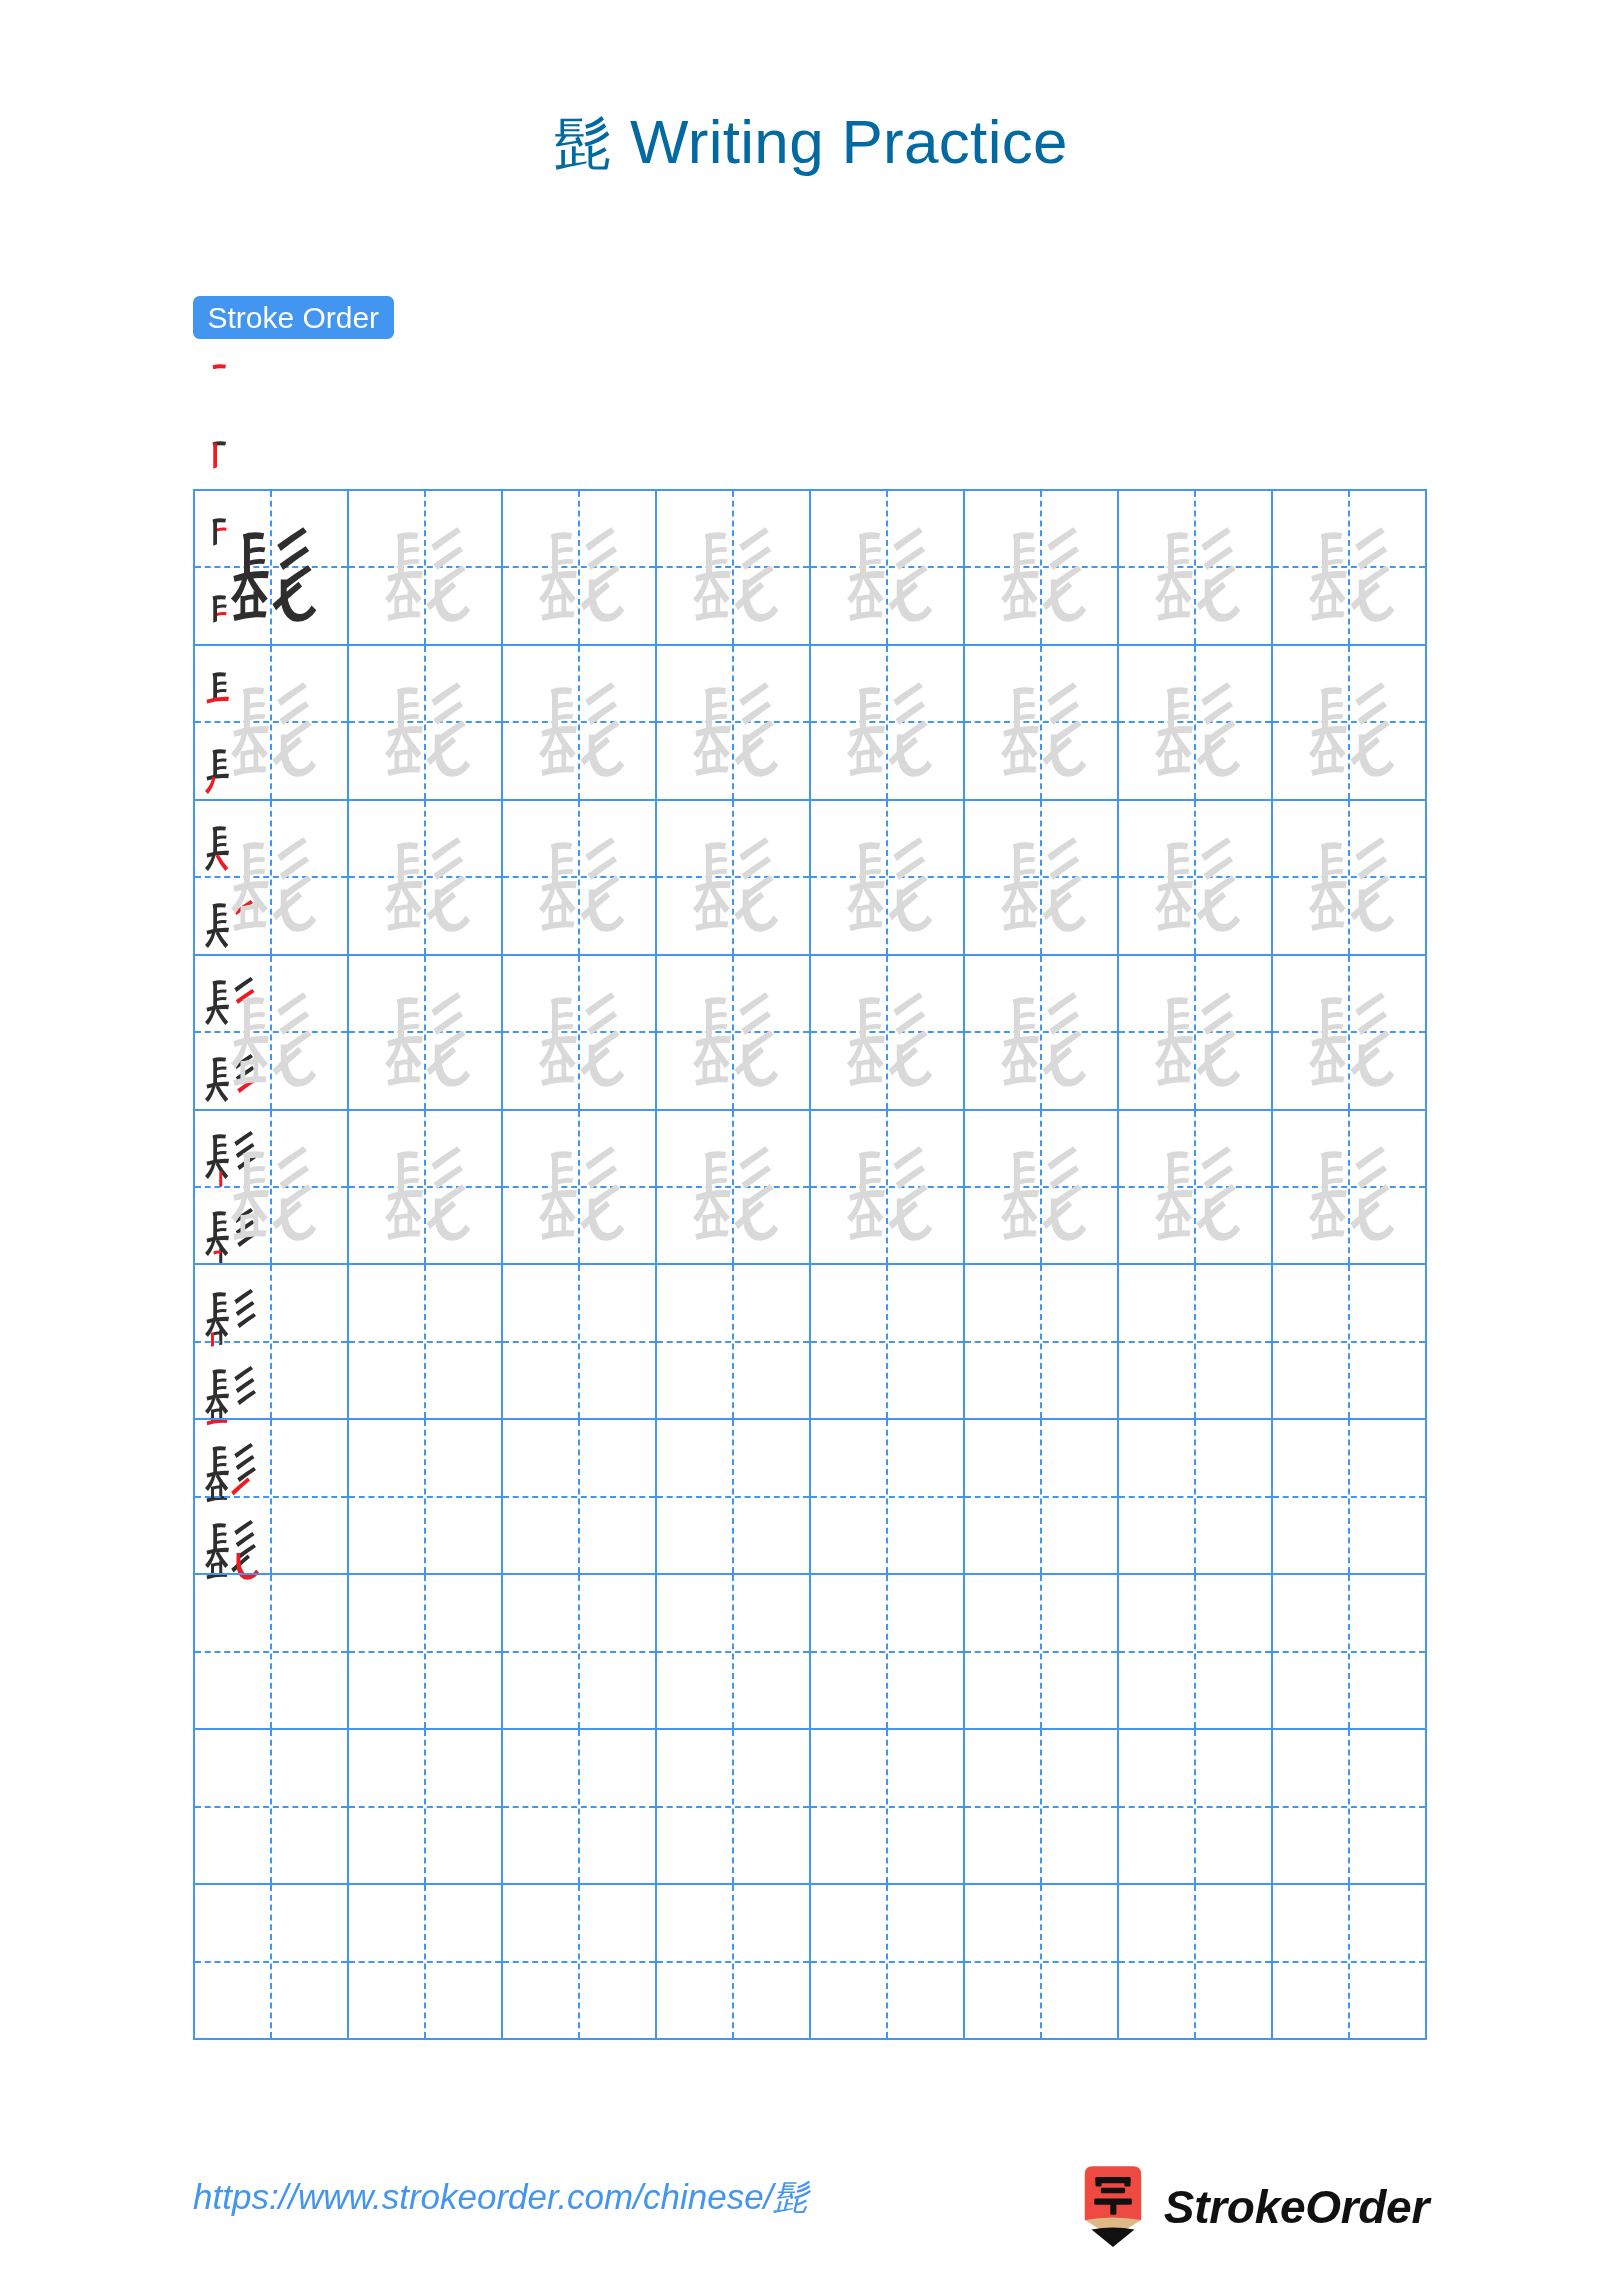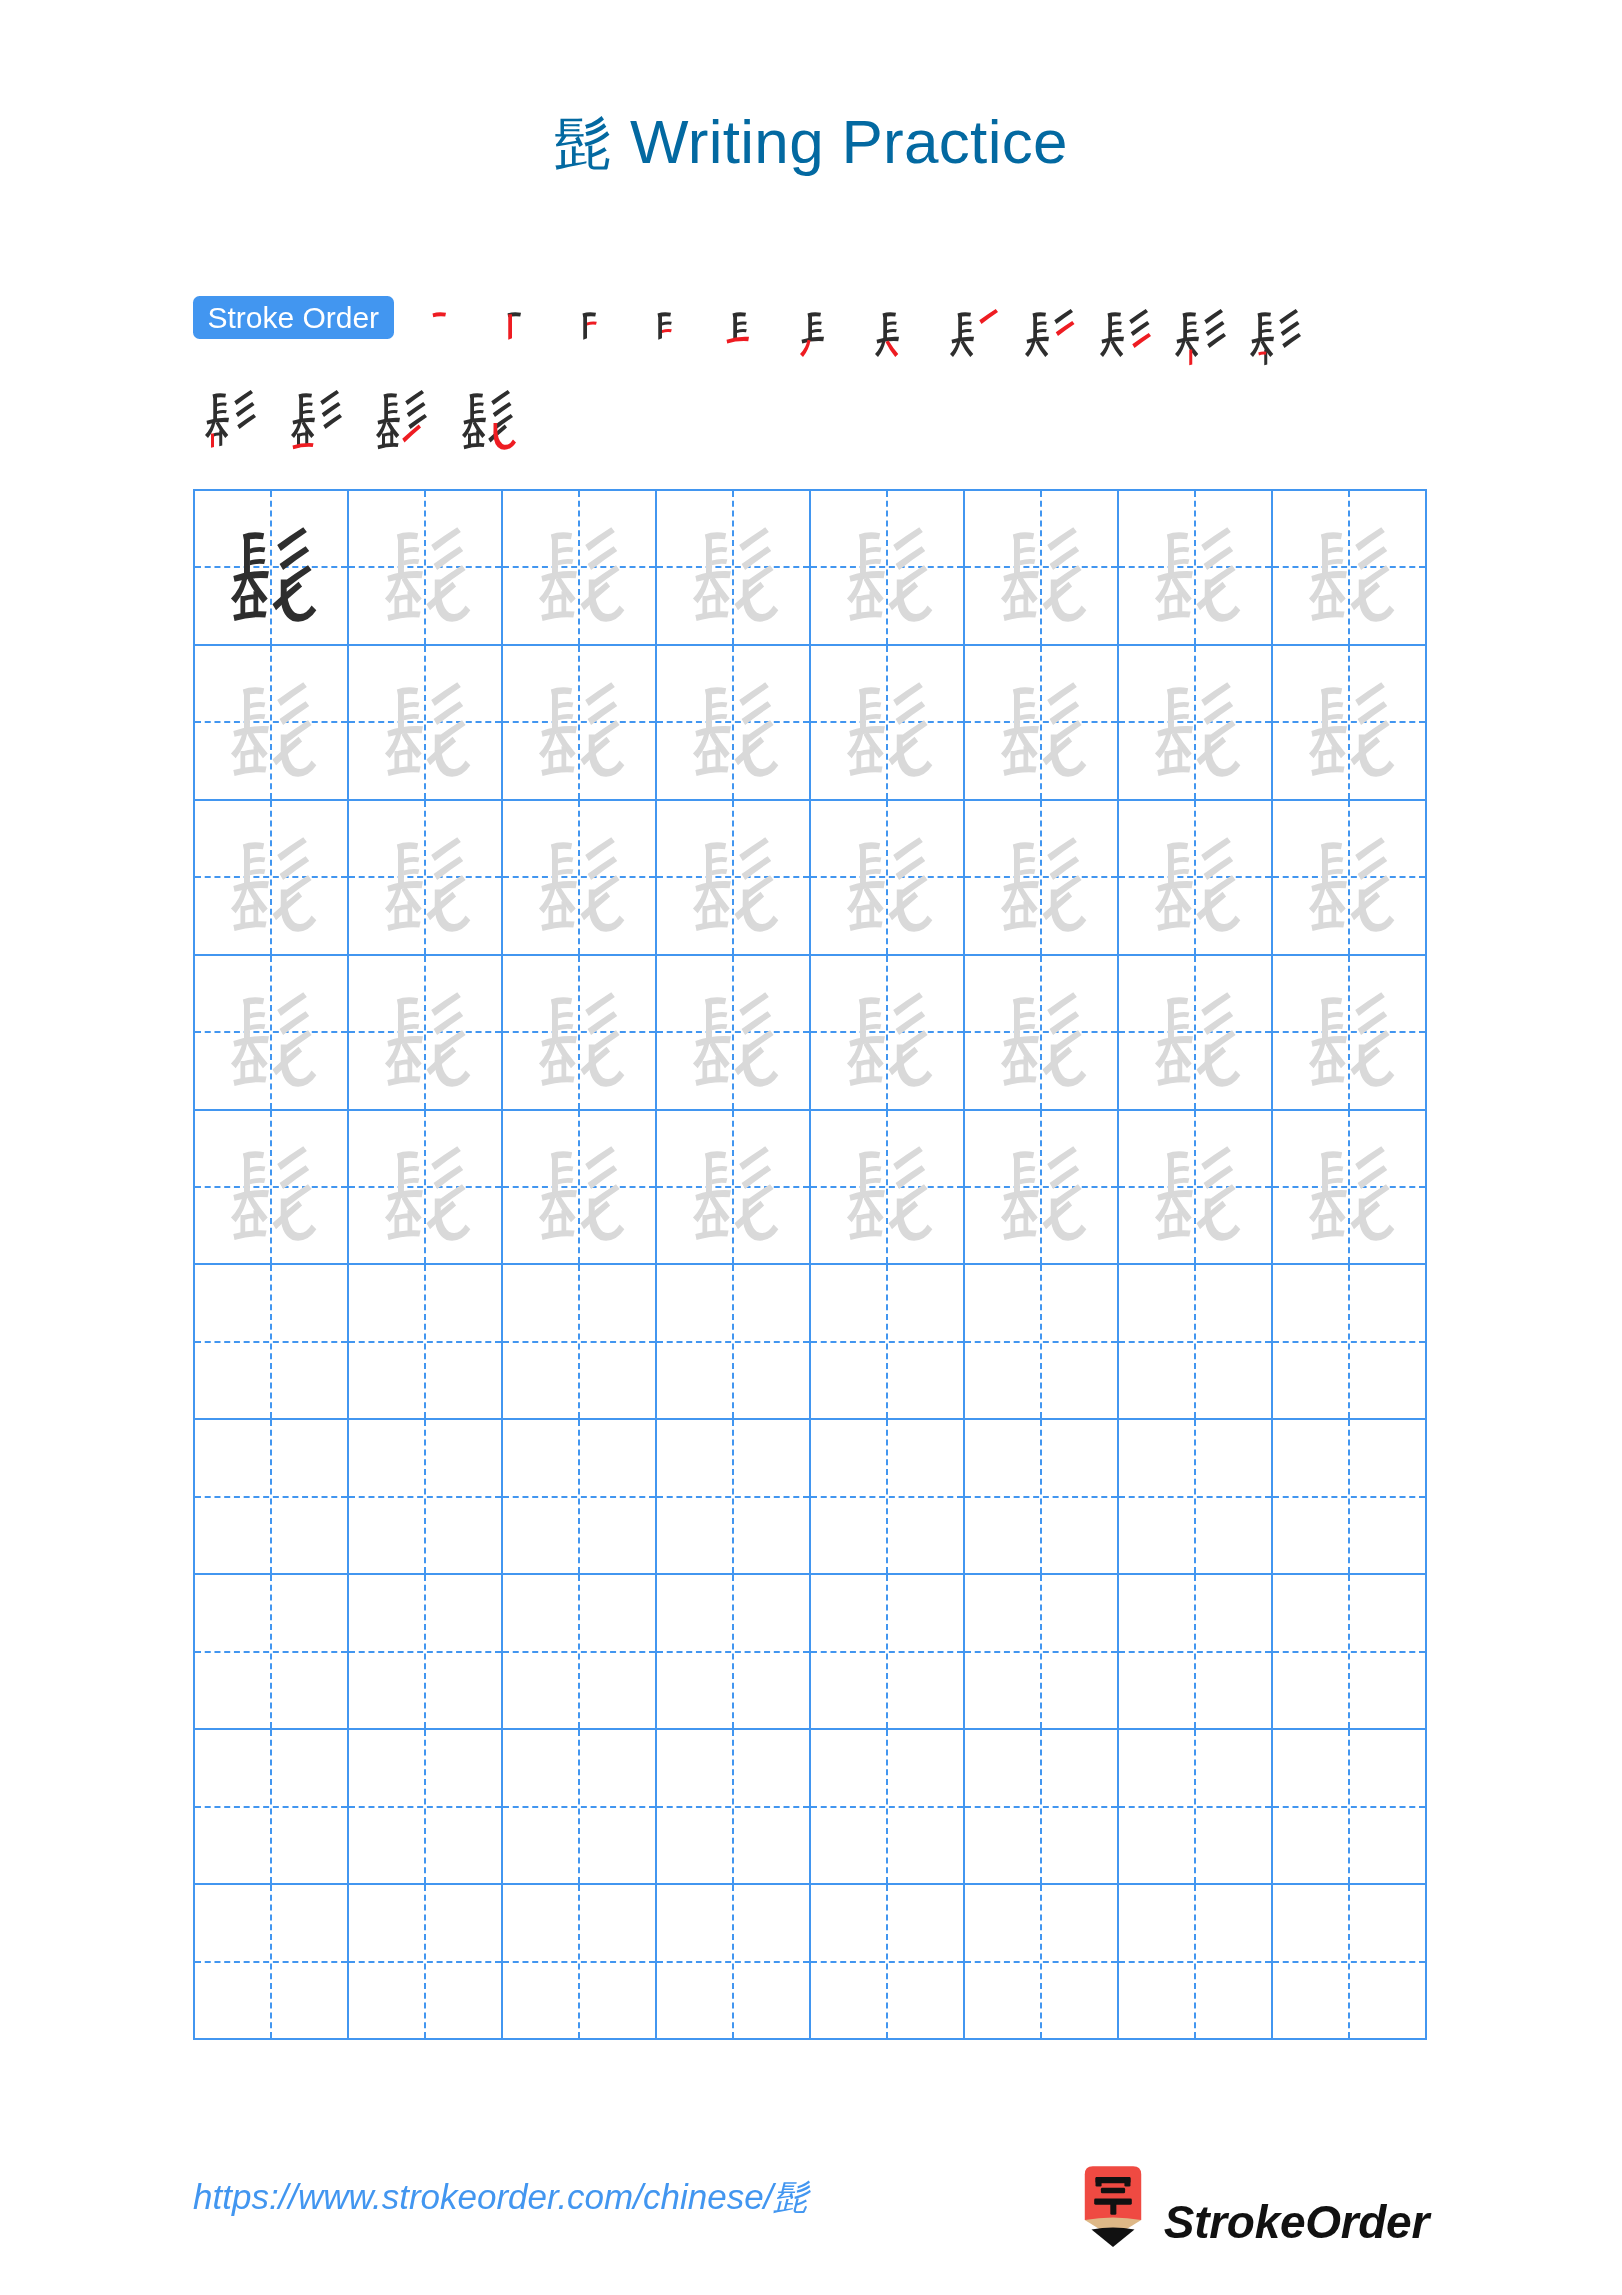--- a/index.html
+++ b/index.html
@@ -38,20 +38,21 @@
     position: absolute;
     top: 296px;
     left: 193px;
     width: 1237px;
   }
   .stroke-row {
     display: flex;
     align-items: flex-start;
     flex-wrap: wrap;
     gap: 0;
+    flex-direction: column;
   }
   .stroke-badge {
     display: inline-flex;
     align-items: center;
     justify-content: center;
     background: #4296F0;
     color: #ffffff;
     border-radius: 6.5px;
     height: 43px;
     padding: 0 14.4px;
@@ -159,21 +160,21 @@
     font-size: 35px;
     color: #4296F0;
     white-space: nowrap;
     text-decoration: none;
   }
   .footer-brand {
     position: absolute;
     right: 193px;
     top: -9.2px;
     display: flex;
-    align-items: flex-end;
+    align-items: center;
     gap: 17px;
   }
   .brand-mark {
     width: 68px;
     height: 84px;
     display: block;
   }
   .brand-text {
     font-size: 46px;
     font-weight: 700;

